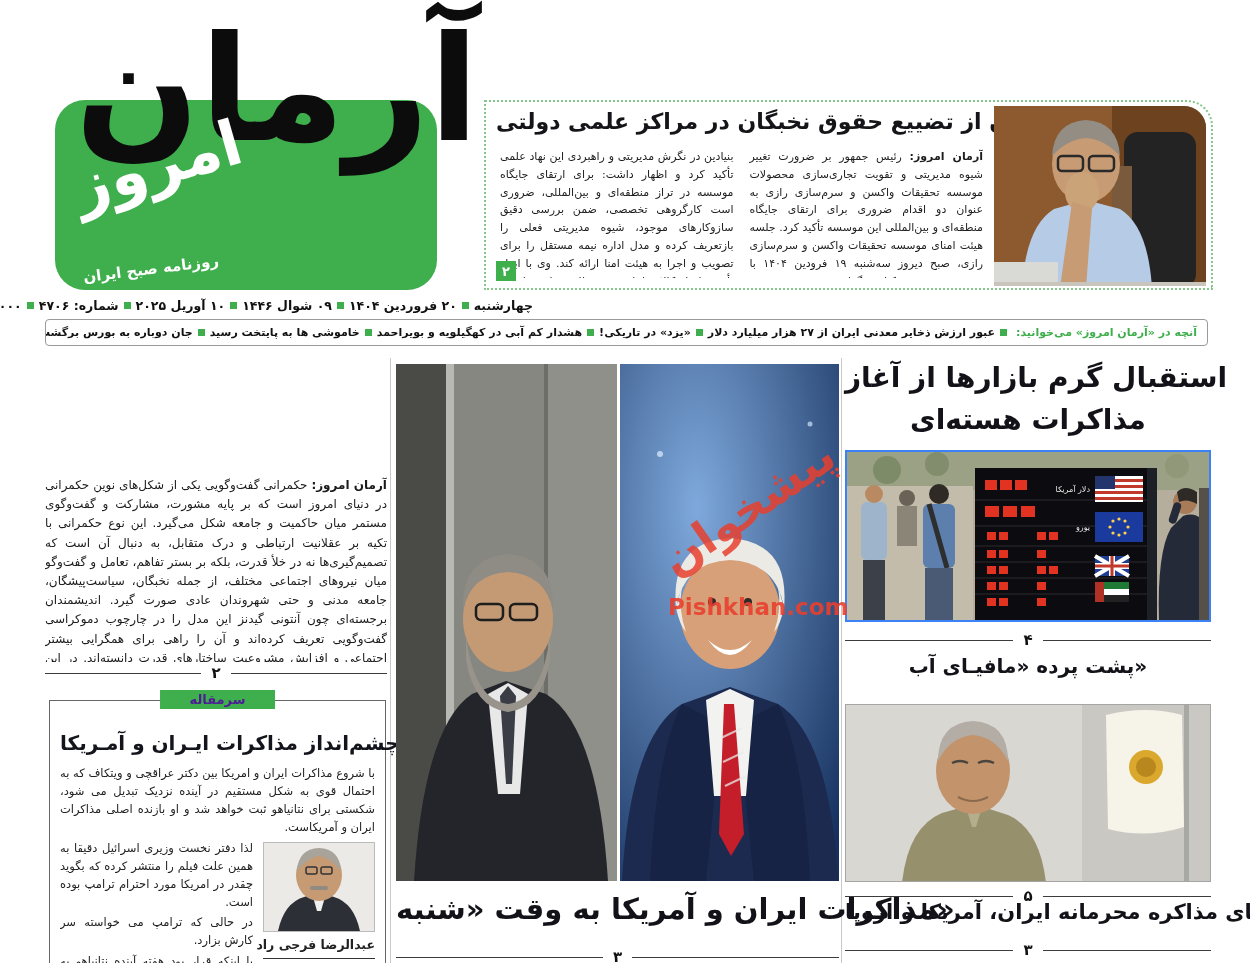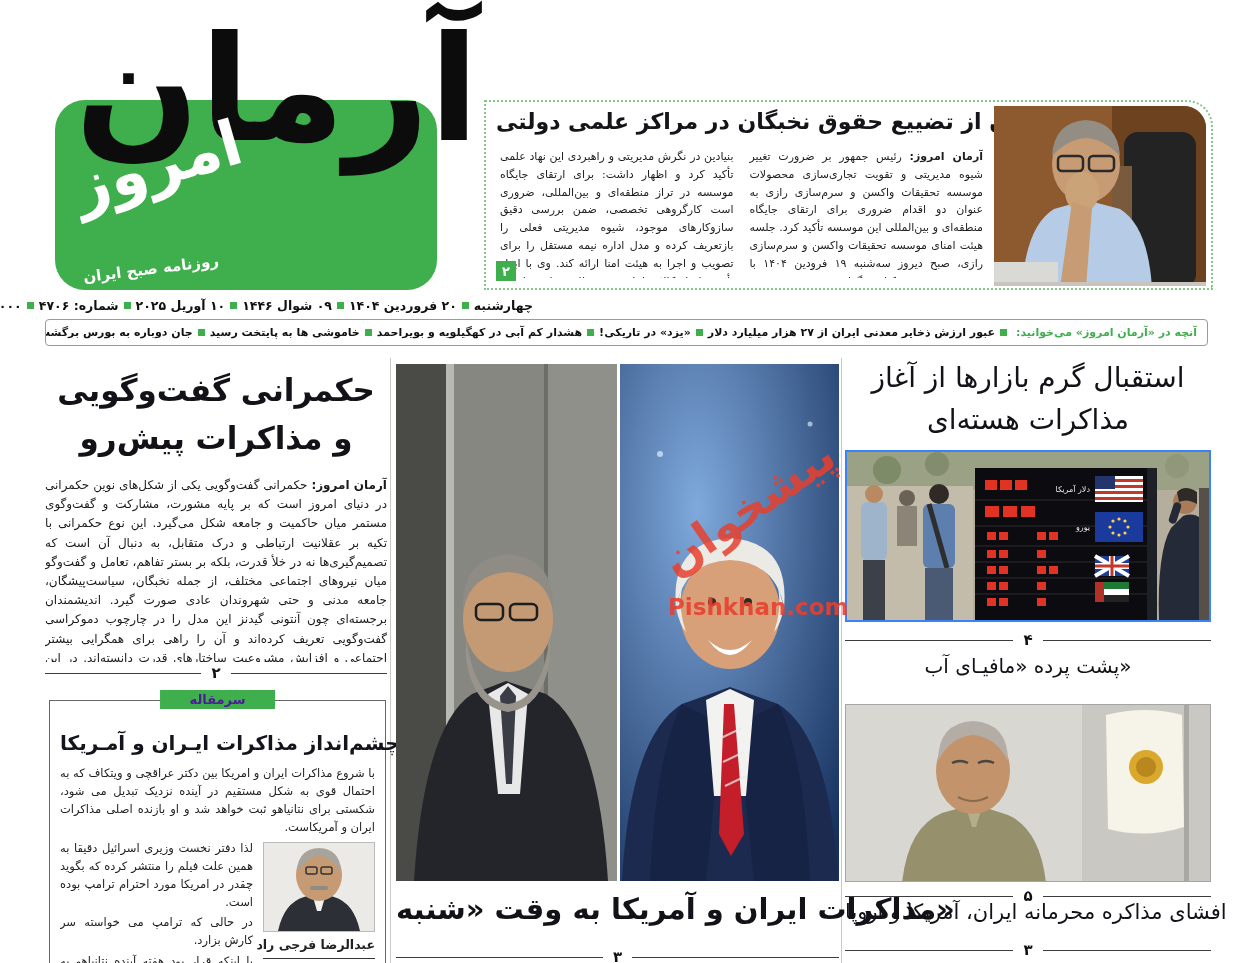--- a/index.html
+++ b/index.html
@@ -48,21 +48,21 @@
   
   .cphoto{position:absolute;left:396px;top:364px;width:443px;height:517px;display:flex;gap:3px;background:#fff}
   .cphoto .half{height:100%;overflow:hidden}
   .caption{position:absolute;left:396px;top:892px;width:443px;text-align:center;font-weight:bold;font-size:29px;color:#121218;white-space:nowrap}
   .wm{position:absolute;left:656px;top:476px;width:212px;height:162px;color:var(--red);z-index:5}
   .wm-fa{position:absolute;left:10px;top:62px;font-size:46px;font-weight:bold;transform:rotate(-35deg);transform-origin:left center;opacity:.85;letter-spacing:2px;white-space:nowrap}
   .wm-en{position:absolute;left:12px;top:118px;font-size:23px;font-weight:bold;opacity:.9}
 
   
   .rblock{position:absolute;left:845px;width:366px}
-  .rhead{text-align:center;font-weight:normal;color:#121218;white-space:nowrap}
+  .rhead{text-align:center;font-weight:bold;color:#121218;white-space:nowrap}
   .rh1{top:357px;font-size:28px;line-height:1.5}
   .rphoto1{top:450px;height:172px;border:2px solid #3b82f6;overflow:hidden}
   .rh2{top:654px;font-size:20px}
   .rphoto2{top:704px;height:178px;border:1px solid #a5a5a5;overflow:hidden}
   .rh3{top:900px;font-size:21px}
 </style>
 </head>
 <body>
 
 <div class="page">
@@ -126,24 +126,20 @@
         <span class="sq"></span>
         <span>خاموشی ها به پایتخت رسید</span>
         <span class="sq"></span>
         <span>جان دوباره به بورس برگشت</span>
       </span>
   </div>
 
   <div class="vrule" style="left:390px;top:358px;height:605px"></div>
   <div class="vrule" style="left:841px;top:358px;height:605px"></div>
 
-  <div class="lhead">
-    <div>حکمرانی گفت‌وگویی</div>
-    <div>و مذاکرات پیش‌رو</div>
-  </div>
   <div class="lbody">
     <strong>آرمان امروز:</strong>
     <span>حکمرانی گفت‌وگویی یکی از شکل‌های نوین حکمرانی در دنیای امروز است که بر پایه مشورت، مشارکت و گفت‌وگوی مستمر میان حاکمیت و جامعه شکل می‌گیرد. این نوع حکمرانی با تکیه بر عقلانیت ارتباطی و درک متقابل، به دنبال آن است که تصمیم‌گیری‌ها نه در خلأ قدرت، بلکه بر بستر تفاهم، تعامل و گفت‌وگو میان نیروهای اجتماعی مختلف، از جمله نخبگان، سیاست‌پیشگان، جامعه مدنی و حتی شهروندان عادی صورت گیرد. اندیشمندان برجسته‌ای چون آنتونی گیدنز این مدل را در چارچوب دموکراسی گفت‌وگویی تعریف کرده‌اند و آن را راهی برای همگرایی بیشتر اجتماعی و افزایش مشروعیت ساختارهای قدرت دانسته‌اند. در این چارچوب، گفت‌وگو صرفا ابزار نیست، بلکه خود یک فرایند اجتماعی زنده است که در جریان آن، گروه‌های مختلف با دیدگاه‌های متفاوت، از طریق تعامل مستمر به درک مشترک و هم‌فکری عقلانی دست می‌یابند. گفت‌وگویی...</span>
   </div>
   <div class="divider" style="left:45px;top:664px;width:342px">
     <span class="rule"></span>
       <span class="num">۲</span>
       <span class="rule"></span>
   </div>
 

